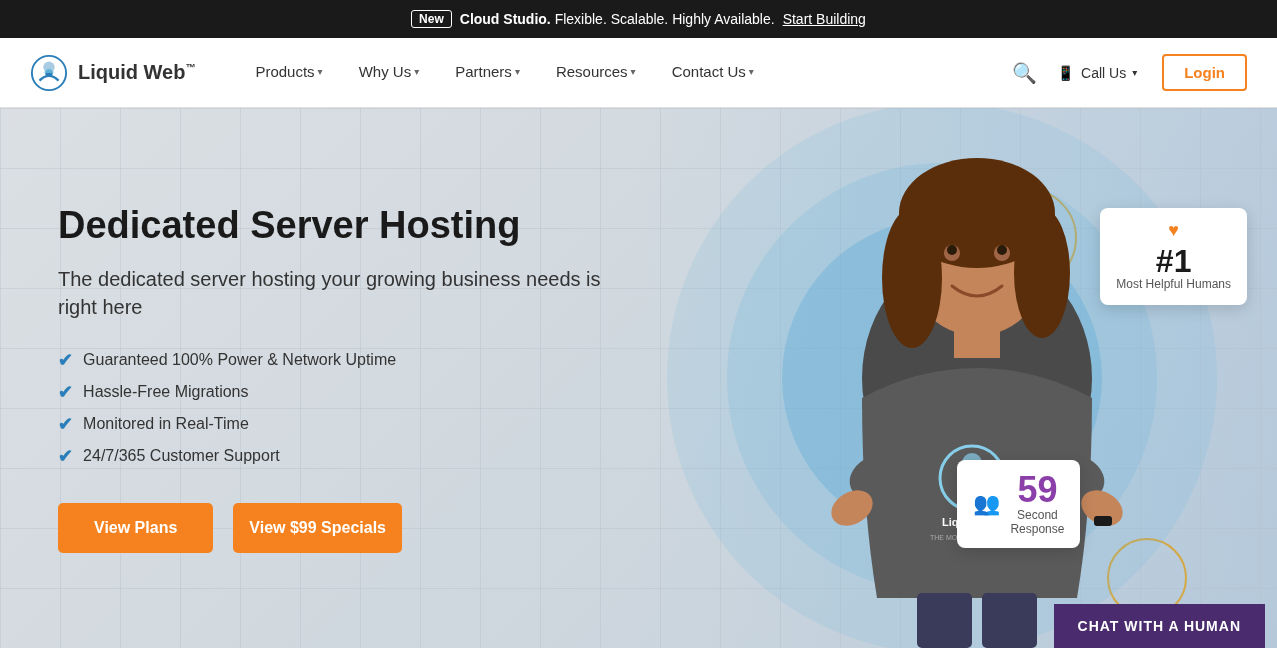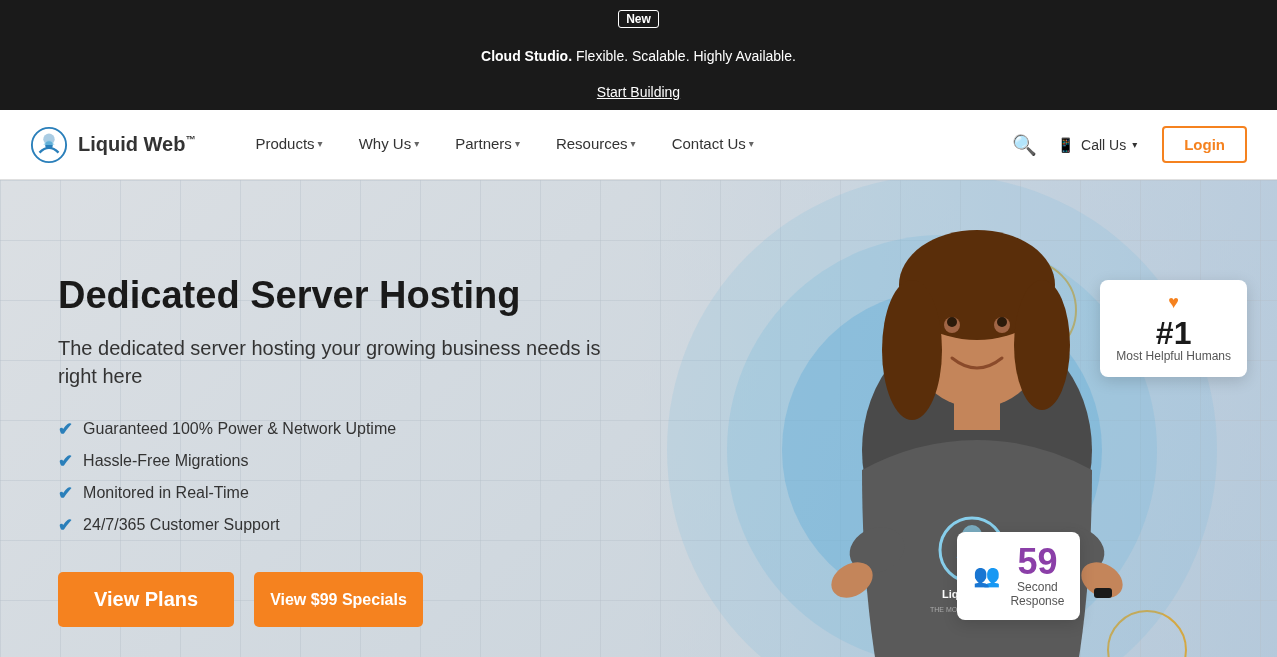--- a/index.html
+++ b/index.html
@@ -8,22 +8,21 @@
     
     .announcement-bar {
       background: #1a1a1a;
       color: #fff;
       text-align: center;
       padding: 10px 20px;
       font-size: 14px;
       display: flex;
       align-items: center;
       justify-content: center;
-      gap: 20px;
-      flex-direction: column;
+      gap: 8px;
     }
     .announcement-bar .new-badge {
       border: 1px solid #fff;
       padding: 1px 7px;
       border-radius: 3px;
       font-size: 12px;
       font-weight: bold;
     }
     .announcement-bar .start-building {
       color: #fff;
@@ -171,21 +170,21 @@
     .hero-buttons {
       display: flex;
       gap: 20px;
     }
     .btn-primary {
       background: #f5821f;
       color: #fff;
       border: none;
       padding: 16px 36px;
       border-radius: 5px;
-      font-size: 20px;
+      font-size: 16px;
       font-weight: 600;
       cursor: pointer;
     }
     .btn-secondary {
       background: #f5821f;
       color: #fff;
       border: none;
       padding: 16px 16px;
       border-radius: 5px;
       font-size: 16px;

